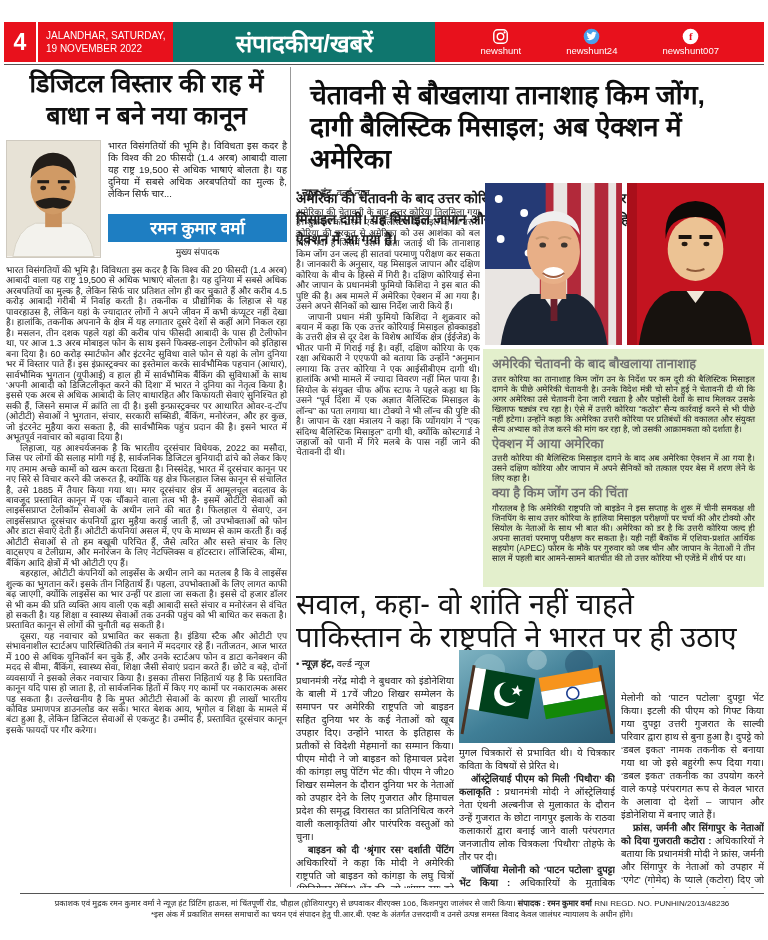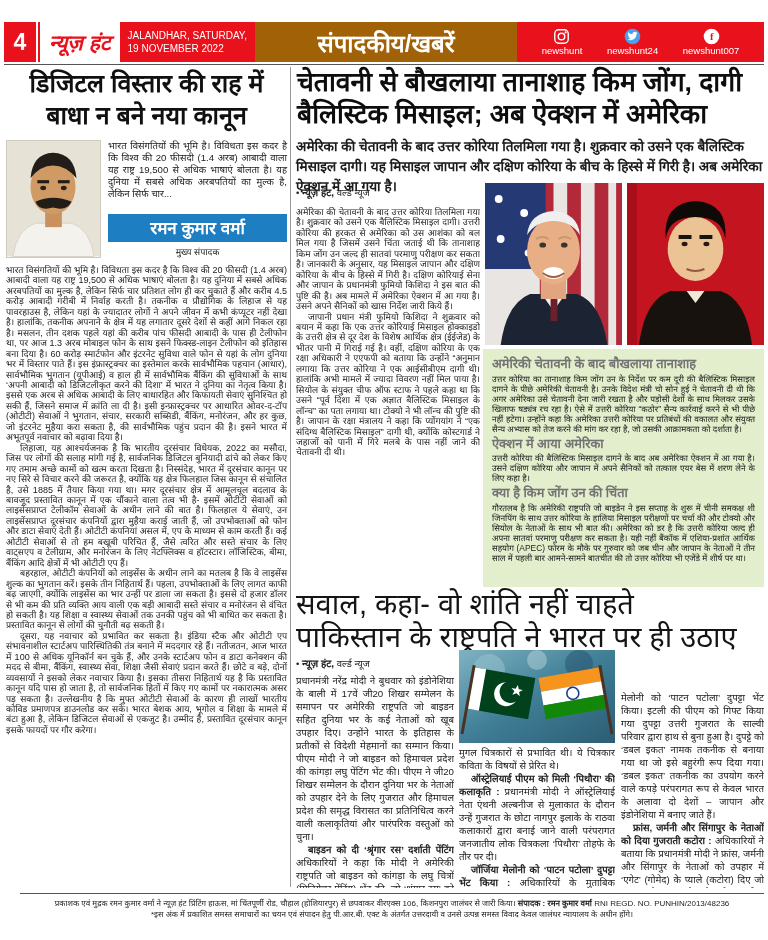--- a/index.html
+++ b/index.html
@@ -8,21 +8,21 @@
 
   
   .topbar{position:absolute;left:4px;top:22px;right:4px;height:40px;background:#e8111c;
           display:flex;align-items:stretch;}
   .pageno{width:32px;display:flex;align-items:center;justify-content:center;color:#fff;
           font-size:23px;font-weight:bold;border-right:2px solid #fff;}
   .logobox{background:#fff;display:flex;align-items:center;padding:0 9px;margin-left:2px;}
   .logotext{color:#e8111c;font-size:21px;font-weight:bold;font-style:italic;white-space:nowrap;}
   .dateline{color:#fff;font-size:10px;font-weight:normal;line-height:1.35;display:flex;
             flex-direction:column;justify-content:center;padding:0 8px;white-space:nowrap;}
-  .sectionbox{background:#a16207;color:#fff;flex:0 0 262px;display:flex;align-items:center;
+  .sectionbox{background:#0f766e;color:#fff;flex:0 0 262px;display:flex;align-items:center;
               justify-content:center;font-size:24px;font-weight:bold;}
   .socials{flex:1;display:flex;align-items:center;justify-content:space-evenly;color:#fff;}
   .social{display:flex;flex-direction:column;align-items:center;gap:1px;font-size:9.5px;line-height:1;}
   .social svg{display:block;}
 
   .header-rule{position:absolute;left:4px;right:4px;top:64px;border-top:1px solid #555;}
   .vrule{position:absolute;left:290px;top:67px;height:820px;border-left:1px solid #999;}
 
   
   .edit-col{position:absolute;left:6px;top:68px;width:281px;}
@@ -73,23 +73,20 @@
   .footer{position:absolute;left:20px;right:4px;top:893px;border-top:1px solid #555;
           padding-top:4px;text-align:center;font-size:8px;line-height:11px;color:#222;}
 </style>
 </head>
 <body>
 
 <div class="page">
 
   <header class="topbar">
     <div class="pageno">4</div>
-    <div class="logobox">
-      <span class="logotext">न्यूज़ हंट</span>
-    </div>
     <div class="dateline">
       <div>JALANDHAR, SATURDAY,</div>
       <div>19 NOVEMBER 2022</div>
     </div>
     <div class="sectionbox">संपादकीय/खबरें</div>
     <div class="socials">
       <div class="social">
         <span>
           <svg width="17" height="17" viewBox="0 0 24 24">
               <rect x="2.5" y="2.5" width="19" height="19" rx="5.5" fill="none" stroke="#fff" stroke-width="2"></rect>
@@ -150,21 +147,21 @@
     </div>
     <div class="edit-body">
       <p>भारत विसंगतियों की भूमि है। विविधता इस कदर है कि विश्व की 20 फीसदी (1.4 अरब) आबादी वाला यह राष्ट्र 19,500 से अधिक भाषाएं बोलता है। यह दुनिया में सबसे अधिक अरबपतियों का मुल्क है, लेकिन सिर्फ चार प्रतिशत लोग ही कर चुकाते हैं और करीब 4.5 करोड़ आबादी गरीबी में निर्वाह करती है। तकनीक व प्रौद्योगिक के लिहाज से यह पावरहाउस है, लेकिन यहां के ज्यादातर लोगों ने अपने जीवन में कभी कंप्यूटर नहीं देखा है। हालांकि, तकनीक अपनाने के क्षेत्र में यह लगातार दूसरे देशों से कहीं आगे निकल रहा है। मसलन, तीन दशक पहले यहां की करीब पांच फीसदी आबादी के पास ही टेलीफोन था, पर आज 1.3 अरब मोबाइल फोन के साथ इसने फिक्स्ड-लाइन टेलीफोन को इतिहास बना दिया है। 60 करोड़ स्मार्टफोन और इंटरनेट सुविधा वाले फोन से यहां के लोग दुनिया भर में विस्तार पाते हैं। इस इंफ्रास्ट्रक्चर का इस्तेमाल करके सार्वभौमिक पहचान (आधार), सार्वभौमिक भुगतान (यूपीआई) व हाल ही में सार्वभौमिक बैंकिंग की सुविधाओं के साथ ‘अपनी आबादी को डिजिटलीकृत करने की दिशा’ में भारत ने दुनिया का नेतृत्व किया है। इससे एक अरब से अधिक आबादी के लिए बाधारहित और किफायती सेवाएं सुनिश्चित हो सकी हैं, जिसने समाज में क्रांति ला दी है। इसी इन्फ्रास्ट्रक्चर पर आधारित ओवर-द-टॉप (ओटीटी) सेवाओं ने भुगतान, संचार, सरकारी सब्सिडी, बैंकिंग, मनोरंजन, और हर कुछ, जो इंटरनेट मुहैया करा सकता है, की सार्वभौमिक पहुंच प्रदान की है। इसने भारत में अभूतपूर्व नवाचार को बढ़ावा दिया है।</p>
       <p class="ind">लिहाजा, यह आश्चर्यजनक है कि भारतीय दूरसंचार विधेयक, 2022 का मसौदा, जिस पर लोगों की सलाह मांगी गई है, सार्वजनिक डिजिटल बुनियादी ढांचे को लेकर किए गए तमाम अच्छे कामों को खत्म करता दिखता है। निस्संदेह, भारत में दूरसंचार कानून पर नए सिरे से विचार करने की जरूरत है, क्योंकि यह क्षेत्र फिलहाल जिस कानून से संचालित है, उसे 1885 में तैयार किया गया था। मगर दूरसंचार क्षेत्र में आमूलचूल बदलाव के बावजूद प्रस्तावित कानून में एक चौंकाने वाला तत्व भी है- इसमें ओटीटी सेवाओं को लाइसेंसप्राप्त टेलीकॉम सेवाओं के अधीन लाने की बात है। फिलहाल ये सेवाएं, उन लाइसेंसप्राप्त दूरसंचार कंपनियों द्वारा मुहैया कराई जाती हैं, जो उपभोक्ताओं को फोन और डाटा सेवाएं देती हैं। ओटीटी कंपनियां असल में, एप के माध्यम से काम करती हैं। कई ओटीटी सेवाओं से तो हम बखूबी परिचित हैं, जैसे त्वरित और सस्ते संचार के लिए वाट्सएप व टेलीग्राम, और मनोरंजन के लिए नेटफ्लिक्स व हॉटस्टार। लॉजिस्टिक, बीमा, बैंकिंग आदि क्षेत्रों में भी ओटीटी एप हैं।</p>
       <p class="ind">बहरहाल, ओटीटी कंपनियों को लाइसेंस के अधीन लाने का मतलब है कि वे लाइसेंस शुल्क का भुगतान करें। इसके तीन निहितार्थ हैं। पहला, उपभोक्ताओं के लिए लागत काफी बढ़ जाएगी, क्योंकि लाइसेंस का भार उन्हीं पर डाला जा सकता है। इससे दो हजार डॉलर से भी कम की प्रति व्यक्ति आय वाली एक बड़ी आबादी सस्ते संचार व मनोरंजन से वंचित हो सकती है। यह शिक्षा व स्वास्थ्य सेवाओं तक उनकी पहुंच को भी बाधित कर सकता है। प्रस्तावित कानून से लोगों की चुनौती बढ़ सकती है।</p>
       <p class="ind">दूसरा, यह नवाचार को प्रभावित कर सकता है। इंडिया स्टैक और ओटीटी एप संभावनाशील स्टार्टअप पारिस्थितिकी तंत्र बनाने में मददगार रहे हैं। नतीजतन, आज भारत में 100 से अधिक यूनिकॉर्न बन चुके हैं, और उनके स्टार्टअप फोन व डाटा कनेक्शन की मदद से बीमा, बैंकिंग, स्वास्थ्य सेवा, शिक्षा जैसी सेवाएं प्रदान करते हैं। छोटे व बड़े, दोनों व्यवसायों ने इसको लेकर नवाचार किया है। इसका तीसरा निहितार्थ यह है कि प्रस्तावित कानून यदि पास हो जाता है, तो सार्वजनिक हितों में किए गए कामों पर नकारात्मक असर पड़ सकता है। उल्लेखनीय है कि मुफ्त ओटीटी सेवाओं के कारण ही लाखों भारतीय कोविड प्रमाणपत्र डाउनलोड कर सके। भारत बेशक आय, भूगोल व शिक्षा के मामले में बंटा हुआ है, लेकिन डिजिटल सेवाओं से एकजुट है। उम्मीद है, प्रस्तावित दूरसंचार कानून इसके फायदों पर गौर करेगा।</p>
     </div>
   </aside>
 
   <section class="kim">
-    <h1 class="kim-headline" style="margin:1px;">चेतावनी से बौखलाया तानाशाह किम जोंग, दागी बैलिस्टिक मिसाइल; अब ऐक्शन में अमेरिका</h1>
+    <h1 class="kim-headline" style="margin:14px;">चेतावनी से बौखलाया तानाशाह किम जोंग, दागी बैलिस्टिक मिसाइल; अब ऐक्शन में अमेरिका</h1>
     <div class="kim-standfirst">अमेरिका की चेतावनी के बाद उत्तर कोरिया तिलमिला गया है। शुक्रवार को उसने एक बैलिस्टिक मिसाइल दागी। यह मिसाइल जापान और दक्षिण कोरिया के बीच के हिस्से में गिरी है। अब अमेरिका ऐक्शन में आ गया है।</div>
 
     <div class="kim-body">
       <div class="byline">
         <span>•</span>
         <b>न्यूज़ हंट,</b>
         <span>वर्ल्ड न्यूज</span>
       </div>
       <p>अमेरिका की चेतावनी के बाद उत्तर कोरिया तिलमिला गया है। शुक्रवार को उसने एक बैलिस्टिक मिसाइल दागी। उत्तरी कोरिया की हरकत से अमेरिका को उस आशंका को बल मिल गया है जिसमें उसने चिंता जताई थी कि तानाशाह किम जोंग उन जल्द ही सातवां परमाणु परीक्षण कर सकता है। जानकारी के अनुसार, यह मिसाइल जापान और दक्षिण कोरिया के बीच के हिस्से में गिरी है। दक्षिण कोरियाई सेना और जापान के प्रधानमंत्री फुमियो किशिदा ने इस बात की पुष्टि की है। अब मामले में अमेरिका ऐक्शन में आ गया है। उसने अपने सैनिकों को खास निर्देश जारी किये हैं।</p>
       <p class="ind">जापानी प्रधान मंत्री फुमियो किशिदा ने शुक्रवार को बयान में कहा कि एक उत्तर कोरियाई मिसाइल होक्काइडो के उत्तरी क्षेत्र से दूर देश के विशेष आर्थिक क्षेत्र (ईईजेड) के भीतर पानी में गिराई गई है। वहीं, दक्षिण कोरिया के एक रक्षा अधिकारी ने एएफपी को बताया कि उन्होंने “अनुमान लगाया कि उत्तर कोरिया ने एक आईसीबीएम दागी थी। हालांकि अभी मामले में ज्यादा विवरण नहीं मिल पाया है। सियोल के संयुक्त चीफ ऑफ स्टाफ ने पहले कहा था कि उसने “पूर्व दिशा में एक अज्ञात बैलिस्टिक मिसाइल के लॉन्च” का पता लगाया था। टोक्यो ने भी लॉन्च की पुष्टि की है। जापान के रक्षा मंत्रालय ने कहा कि प्योंगयांग ने “एक संदिग्ध बैलिस्टिक मिसाइल” दागी थी, क्योंकि कोस्टगार्ड ने जहाजों को पानी में गिरे मलबे के पास नहीं जाने की चेतावनी दी थी।</p>

